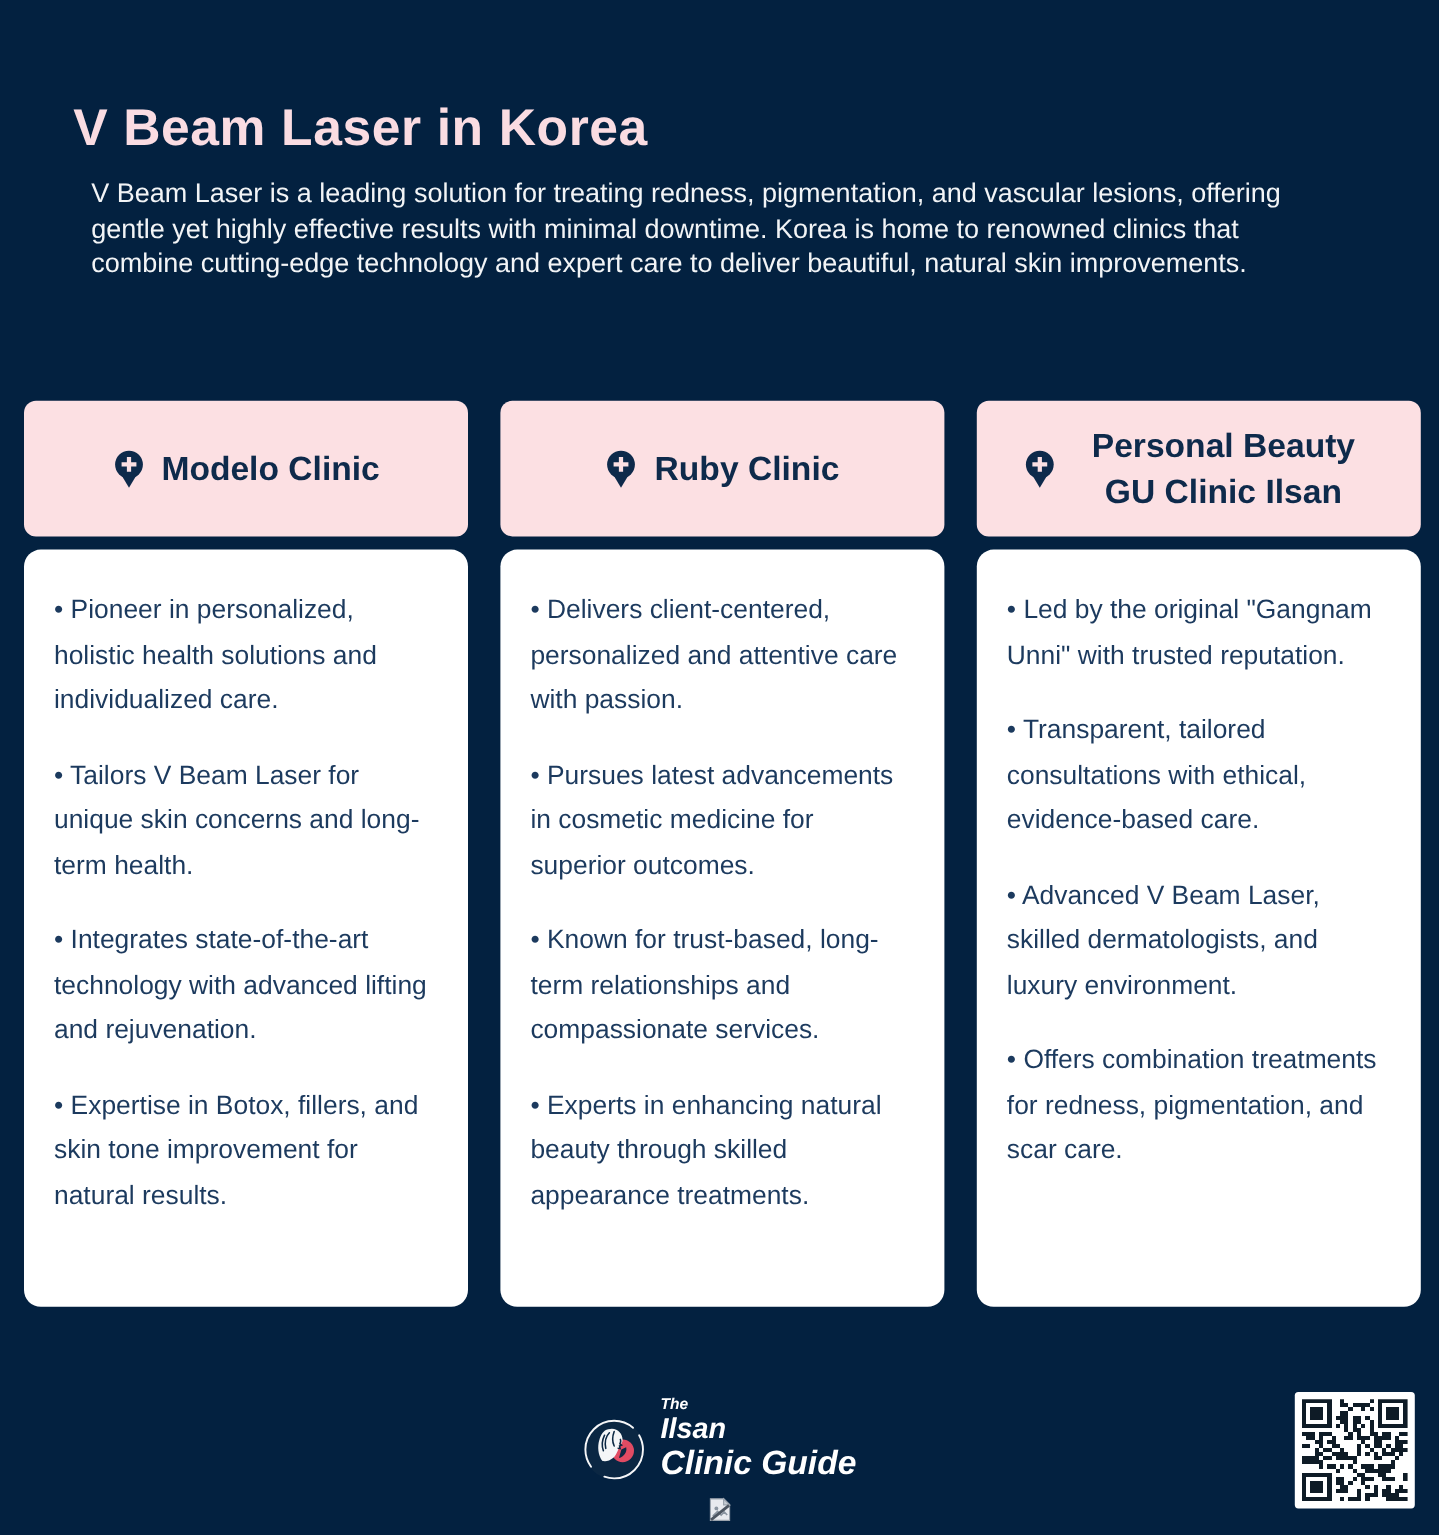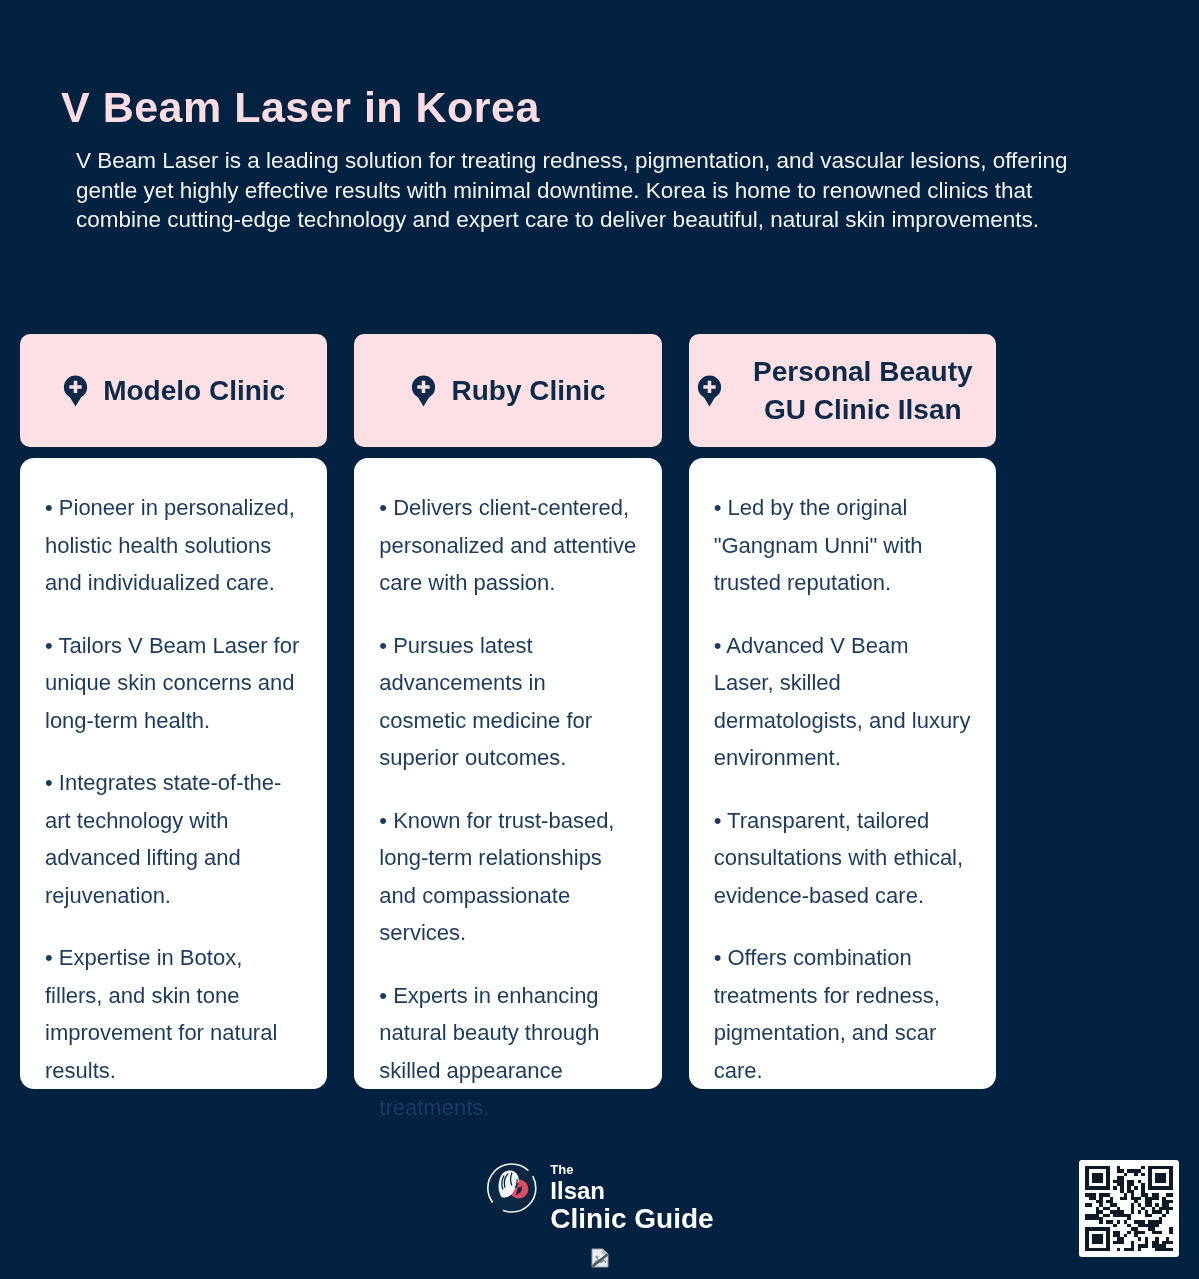--- a/index.html
+++ b/index.html
@@ -26,21 +26,21 @@
     color:var(--title-pink);font-size:43px;font-weight:bold;
     letter-spacing:.5px;margin-bottom:15px;line-height:1.1;
   }
   .intro-text{
     color:var(--text-light);font-size:22.5px;line-height:1.3;
     font-weight:400;
     margin-left:15px;
   }
   
   .clinic-grid{
-    position:absolute;left:20px;top:334px;width:976px;
+    position:absolute;left:20px;top:334px;width:1164px;
     display:grid;grid-template-columns:1fr 1fr 1fr;column-gap:27px;
   }
   .clinic-col{display:flex;flex-direction:column;row-gap:11px;}
   .clinic-header-card{
     height:113px;background:var(--card-pink);border-radius:10px;
     display:flex;align-items:center;justify-content:center;gap:14px;
   }
   .pin-icon{flex:0 0 auto;display:flex;align-items:center;}
   .clinic-name{
     color:var(--heading-navy);font-size:28px;font-weight:bold;
@@ -50,21 +50,21 @@
     height:631px;background:var(--white);border-radius:14px;
     padding:31px 24px 0 25px;
   }
   .clinic-point{
     color:var(--body-navy);font-size:22px;line-height:37.5px;
     margin-bottom:25px;
   }
   
   .logo{
     position:absolute;top:1162px;left:50%;transform:translateX(-50%);
-    display:flex;align-items:flex-start;gap:13px;
+    display:flex;align-items:flex-end;gap:13px;font-style:italic;
   }
   .logo-emblem{width:52px;height:52px;display:block;}
   .logo-text{display:flex;flex-direction:column;color:var(--white);}
   .logo-the{font-size:13px;font-weight:bold;line-height:1.2;}
   .logo-korea{font-size:24px;font-weight:bold;line-height:1.08;}
   .logo-clinic-guide{font-size:28px;font-weight:bold;line-height:1.08;}
   .qr-box{
     position:absolute;left:1079px;top:1160px;width:100px;height:97px;
     background:var(--white);border-radius:3px;padding:6px;
   }
@@ -130,22 +130,22 @@
           <svg width="27" height="32" viewBox="0 0 24 29">
             <circle cx="12" cy="11" r="10.5" fill="#0e2a4b"></circle>
             <path d="M6 18.5 L12 28.5 L18 18.5 Z" fill="#0e2a4b"></path>
             <path d="M10.4 5.2h3.2v4h4v3.2h-4v4h-3.2v-4h-4V9.2h4z" fill="#fce0e3"></path>
           </svg>
         </span>
         <h2 class="clinic-name">Personal Beauty GU Clinic Ilsan</h2>
       </div>
       <div class="clinic-details-card">
         <p class="clinic-point">• Led by the original "Gangnam Unni" with trusted reputation.</p>
+        <p class="clinic-point">• Transparent, tailored consultations with ethical, evidence-based care.</p>
         <p class="clinic-point">• Advanced V Beam Laser, skilled dermatologists, and luxury environment.</p>
-        <p class="clinic-point">• Transparent, tailored consultations with ethical, evidence-based care.</p>
         <p class="clinic-point">• Offers combination treatments for redness, pigmentation, and scar care.</p>
       </div>
     </section>
 
   </main>
 
   <footer>
     <div class="logo">
       <span>
         <svg class="logo-emblem" viewBox="0 0 52 52">

